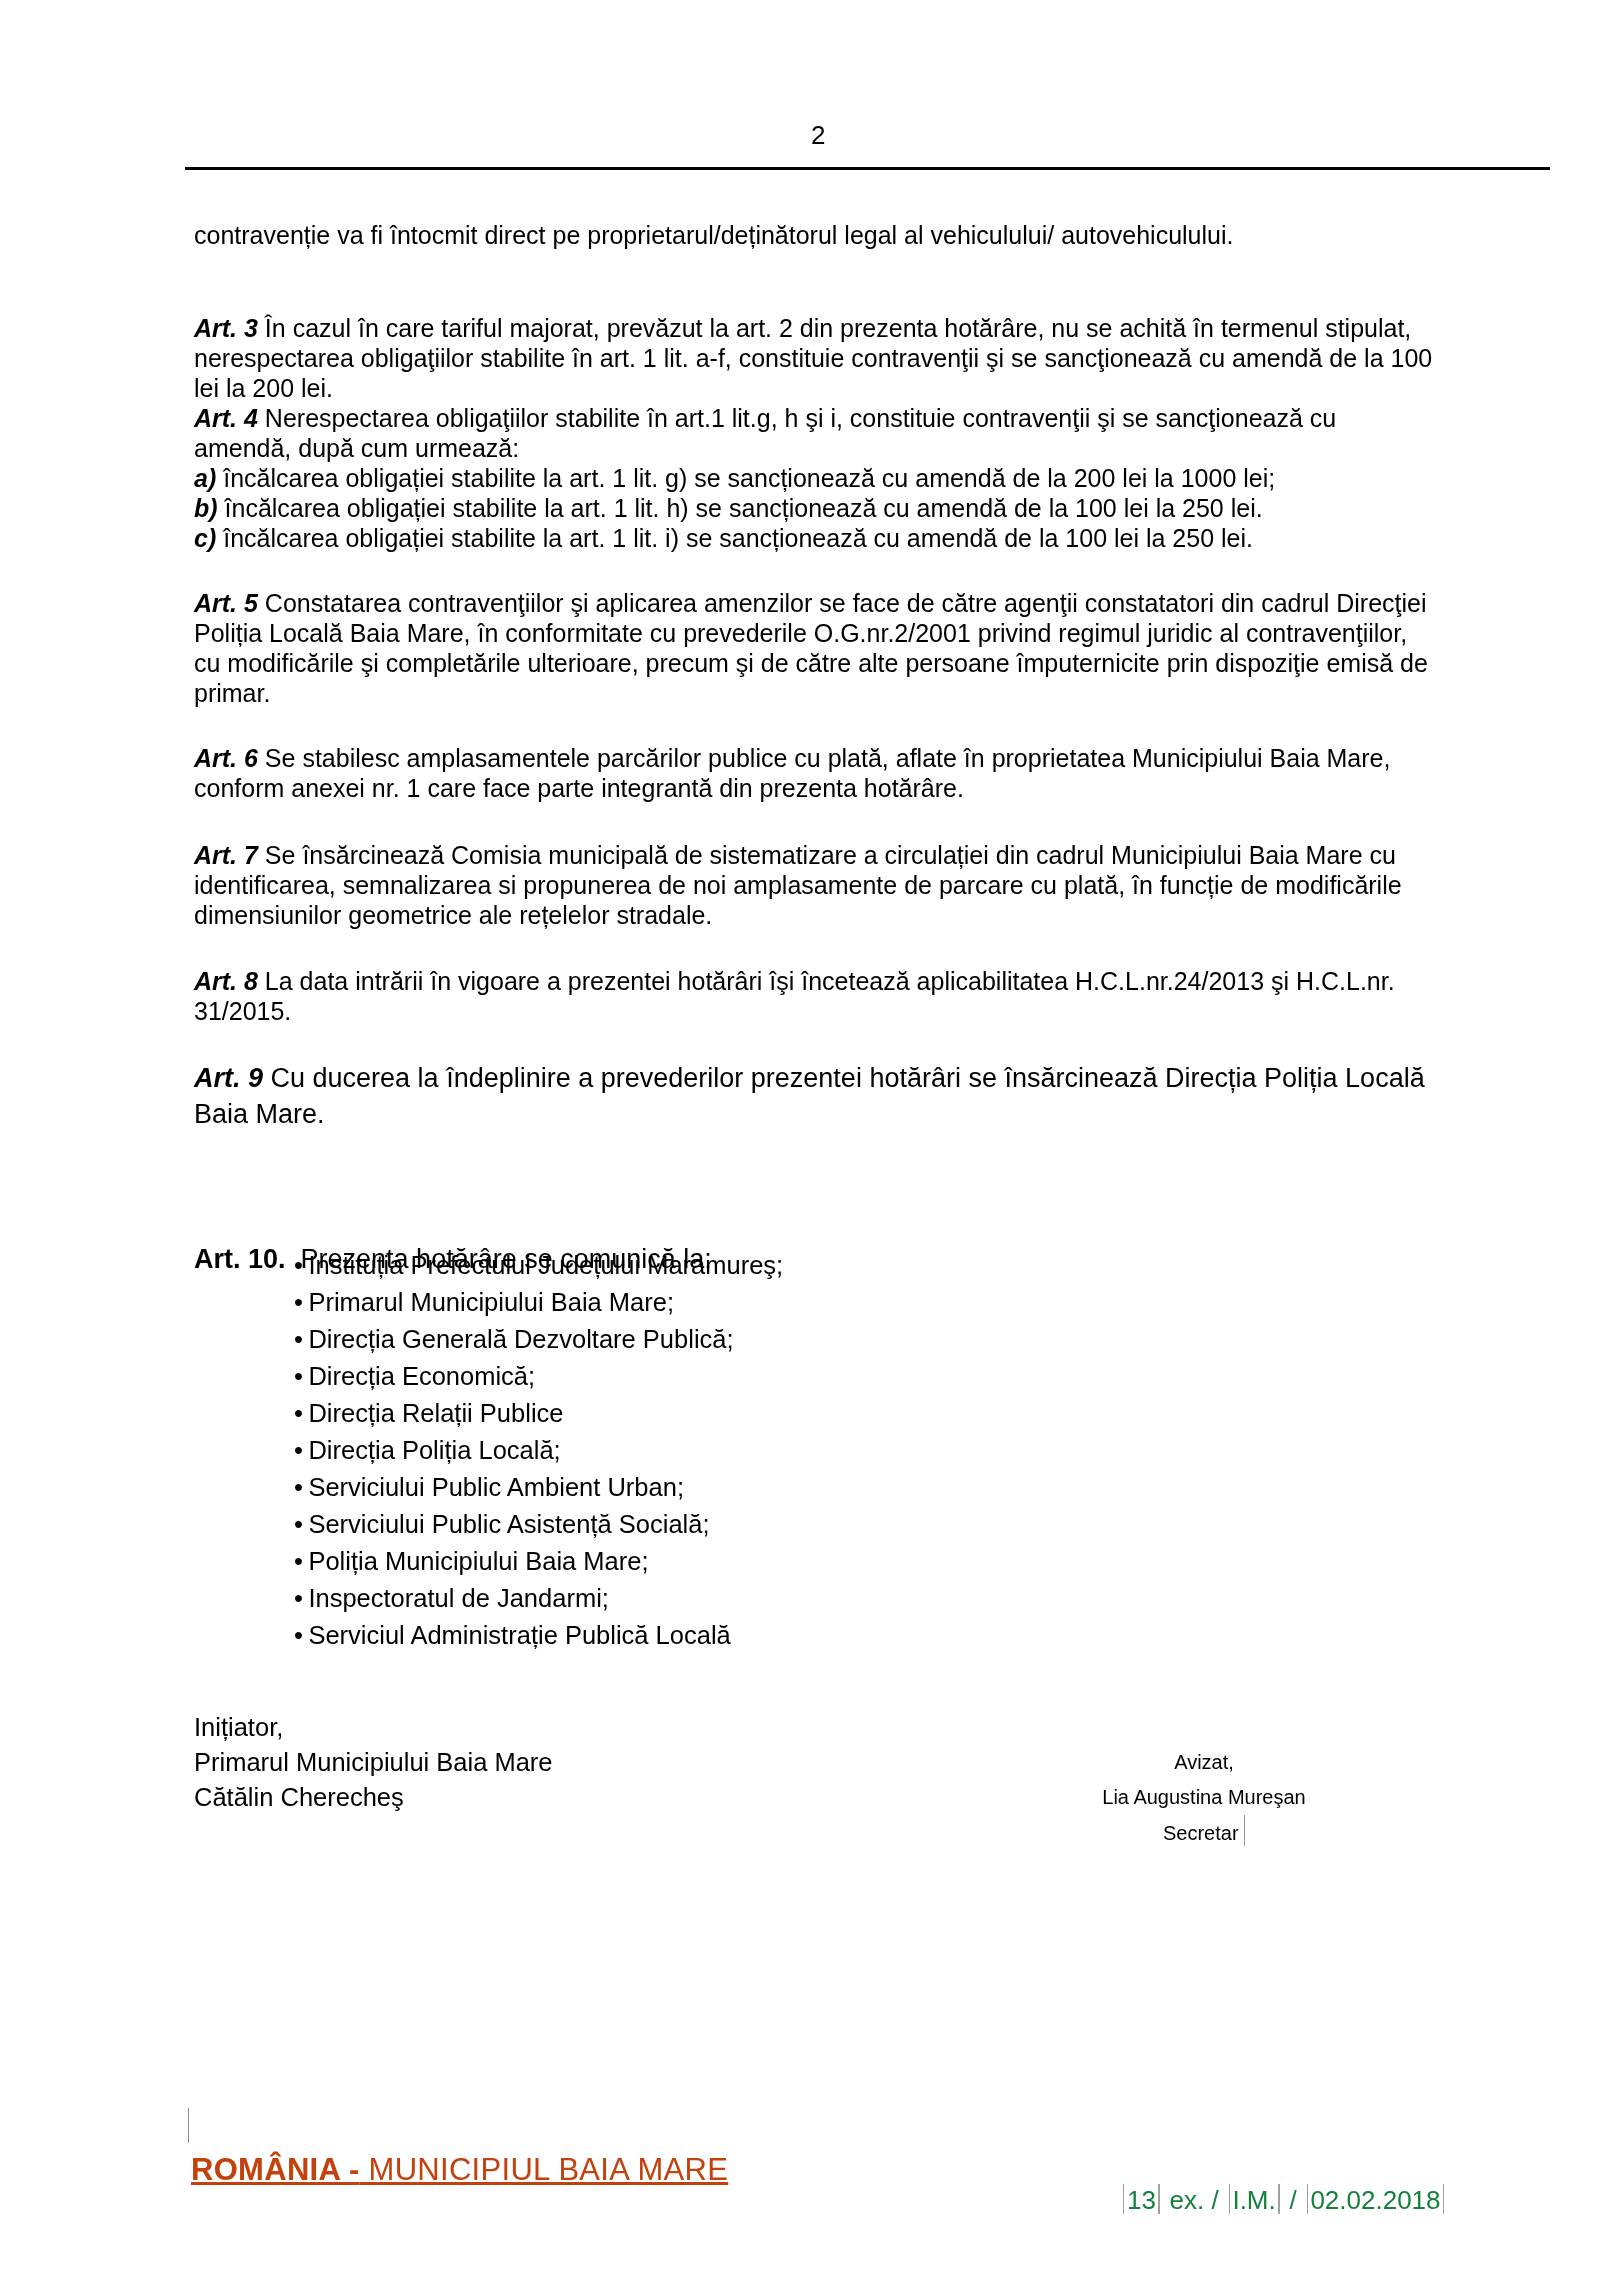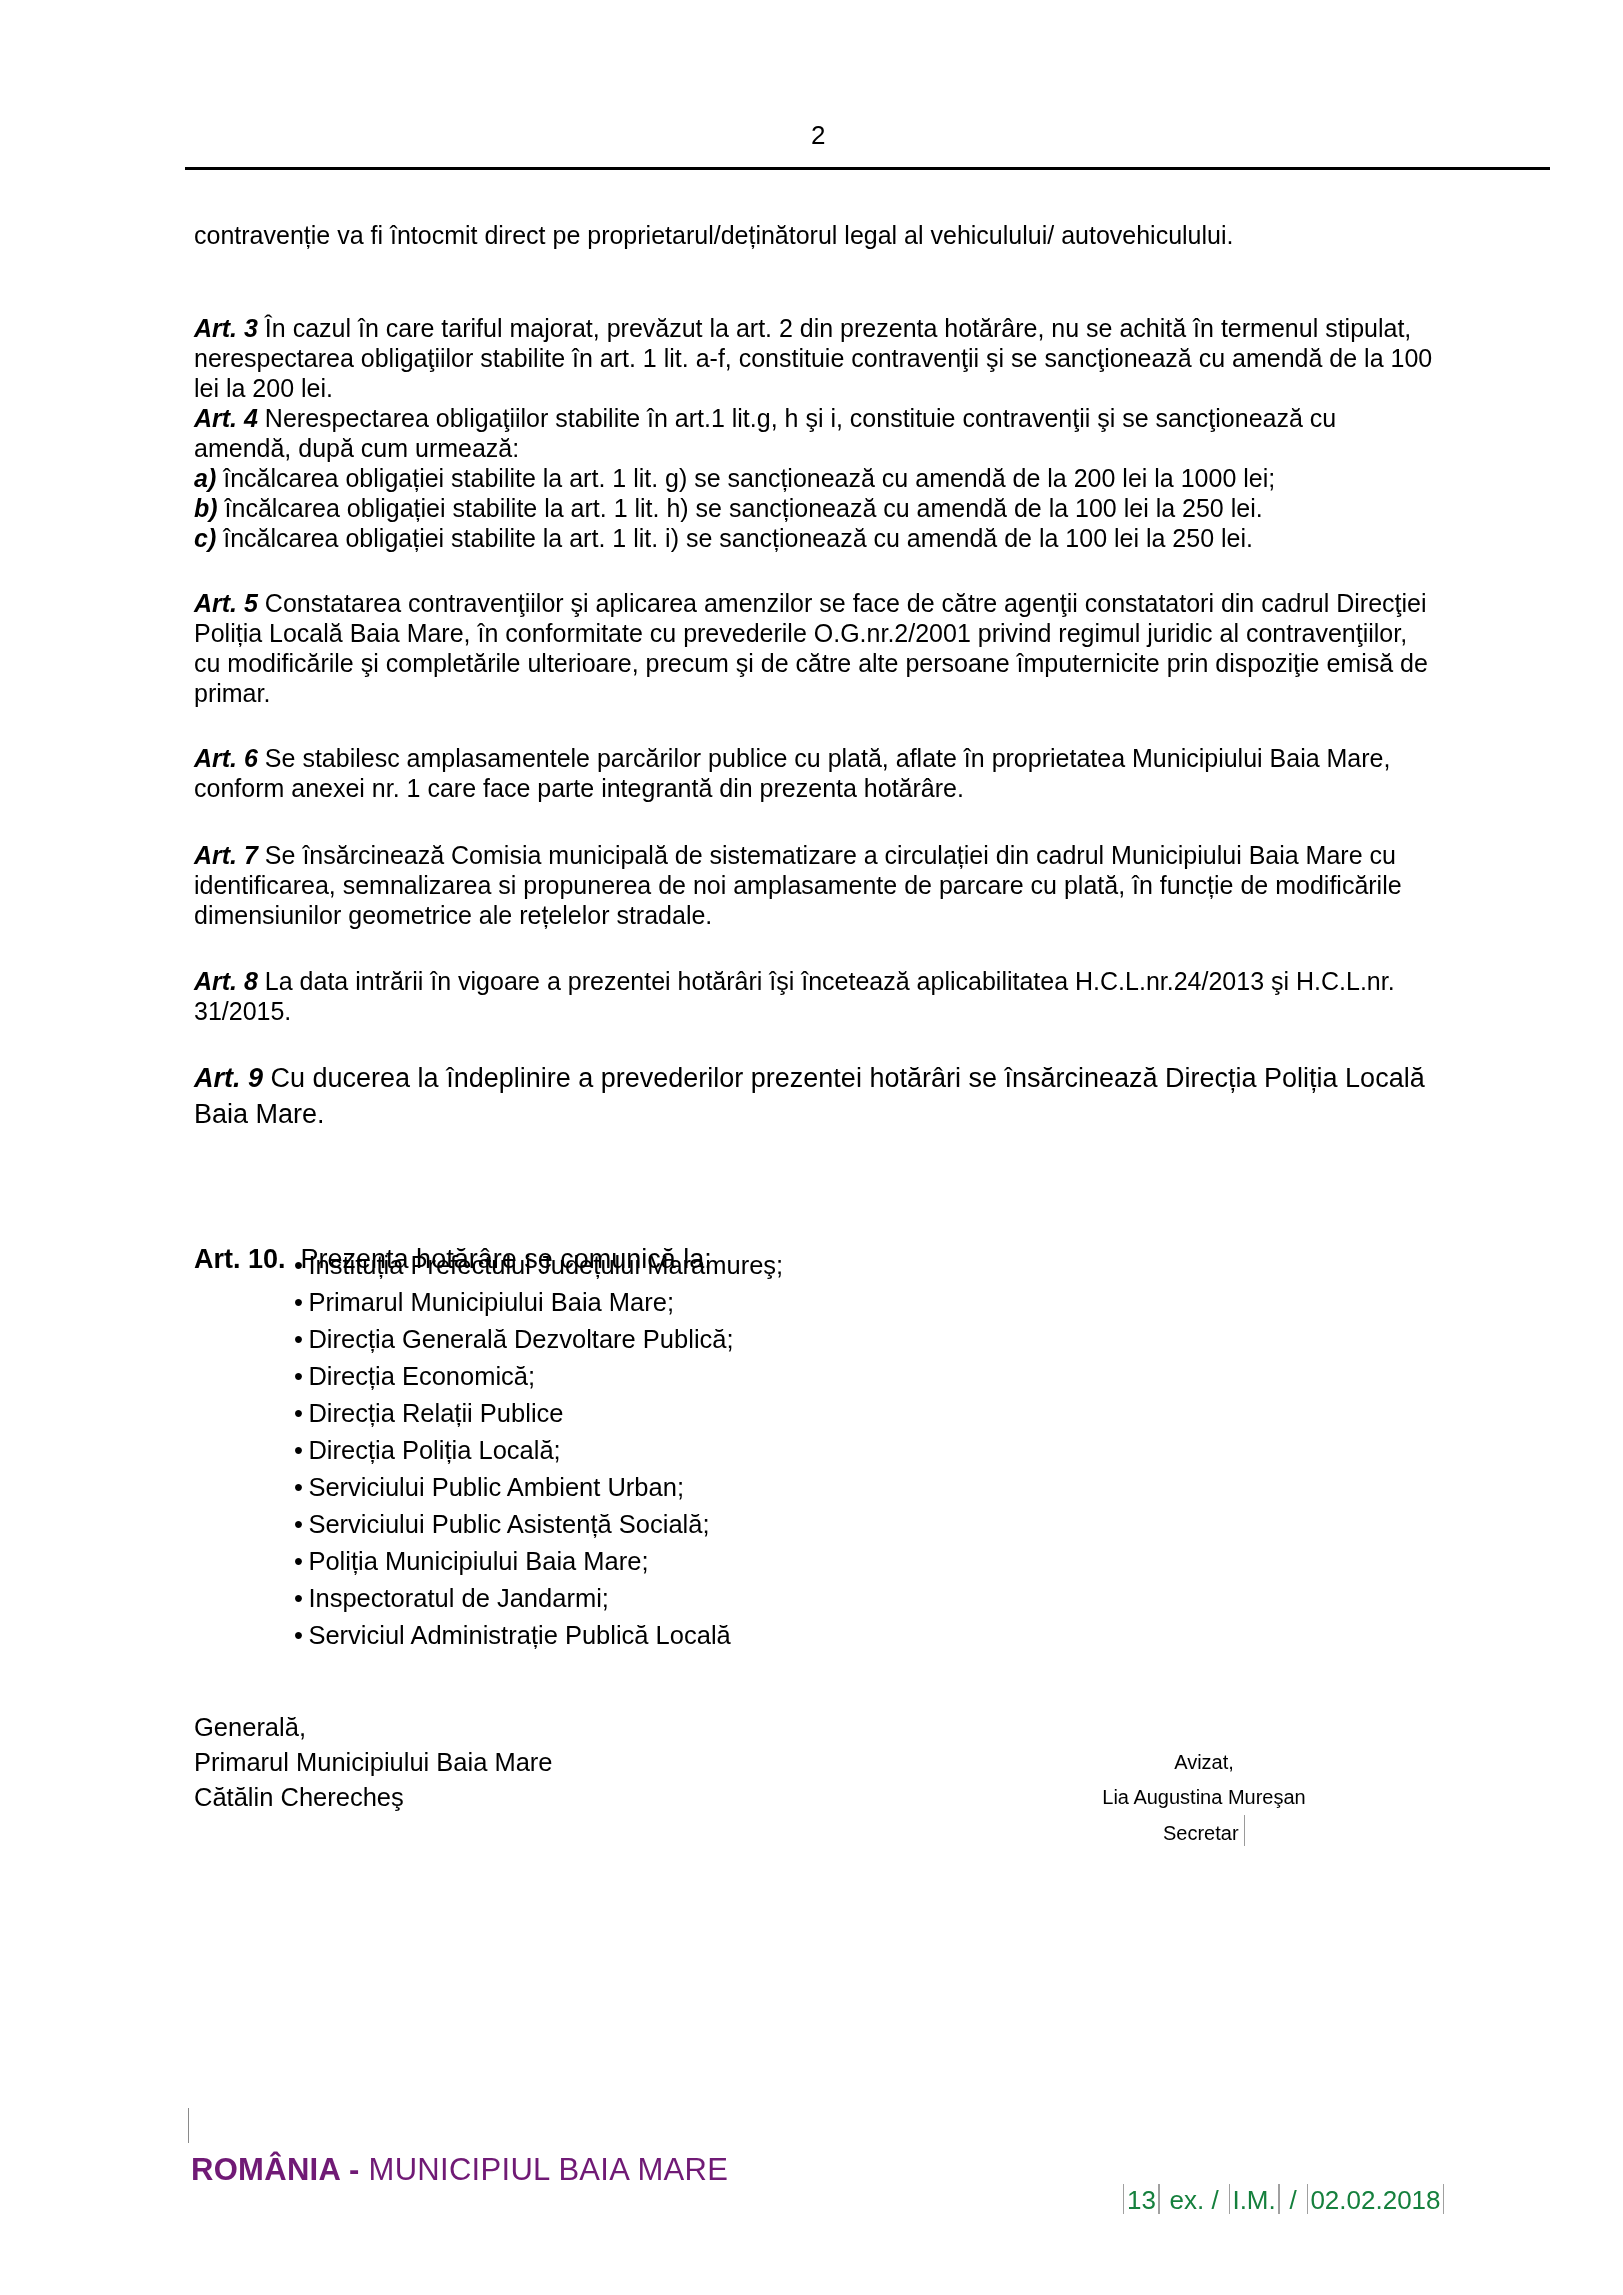--- a/index.html
+++ b/index.html
@@ -16,21 +16,21 @@
   .artlbl-plain { font-weight:bold; }
   .bullets { left:294px; top:1247px; font-size:25.5px; line-height:37px; white-space:nowrap; }
   .bullets .item { display:block; height:37px; }
   .bullets .dot { display:inline-block; width:14.4px; }
   .sig-left { left:194px; top:1710px; font-size:25.5px; line-height:35px; white-space:nowrap; }
   .sig-left .line { display:block; height:35px; }
   .sig-right { left:1021px; top:1745px; width:366px; font-size:20px; line-height:35px; text-align:center; white-space:nowrap; }
   .sig-right .line { display:block; height:35px; }
   .cursor-mark { display:inline-block; width:1.3px; height:31px; background:#9a9a9a; vertical-align:-6.5px; margin-left:5.2px; }
   .footer-bar { left:188px; top:2108px; width:1.3px; height:35px; background:#8a8a8a; }
-  .footer-brand { left:191px; top:2151px; font-size:31px; line-height:37px; color:#701a75; white-space:nowrap; letter-spacing:0.3px; }
+  .footer-brand { left:191px; top:2151px; font-size:31px; line-height:37px; color:#c2410c; white-space:nowrap; letter-spacing:0.3px;text-decoration:underline; }
   .footer-brand .strong { font-weight:bold; }
   .footer-meta { left:1106px; top:2153px; font-size:26px; line-height:31px; color:#15803d; white-space:nowrap; }
   .footer-meta .br { display:inline-block; width:1.3px; height:30px; background:#a0a0a0; vertical-align:-5.2px; margin:0 2.6px; }
 </style>
 </head>
 <body>
 
 <div class="abs page-num">2</div>
 <div class="abs rule"></div>
 
@@ -91,21 +91,21 @@
   <span class="item"><span class="dot">•</span><span>Direcția Relații Publice</span></span>
   <span class="item"><span class="dot">•</span><span>Direcția Poliția Locală;</span></span>
   <span class="item"><span class="dot">•</span><span>Serviciului Public Ambient Urban;</span></span>
   <span class="item"><span class="dot">•</span><span>Serviciului Public Asistență Socială;</span></span>
   <span class="item"><span class="dot">•</span><span>Poliția Municipiului Baia Mare;</span></span>
   <span class="item"><span class="dot">•</span><span>Inspectoratul de Jandarmi;</span></span>
   <span class="item"><span class="dot">•</span><span>Serviciul Administrație Publică Locală</span></span>
 </div>
 
 <div class="abs sig-left">
-  <span class="line">Generală,</span>
+  <span class="line">Inițiator,</span>
   <span class="line">Primarul Municipiului Baia Mare</span>
   <span class="line">Cătălin Cherecheş</span>
 </div>
 <div class="abs sig-right">
   <span class="line">Avizat,</span>
   <span class="line">Lia Augustina Mureşan</span>
   <span class="line"><span>Secretar</span><span class="cursor-mark"></span></span>
 </div>
 
 <div class="abs footer-bar"></div>

